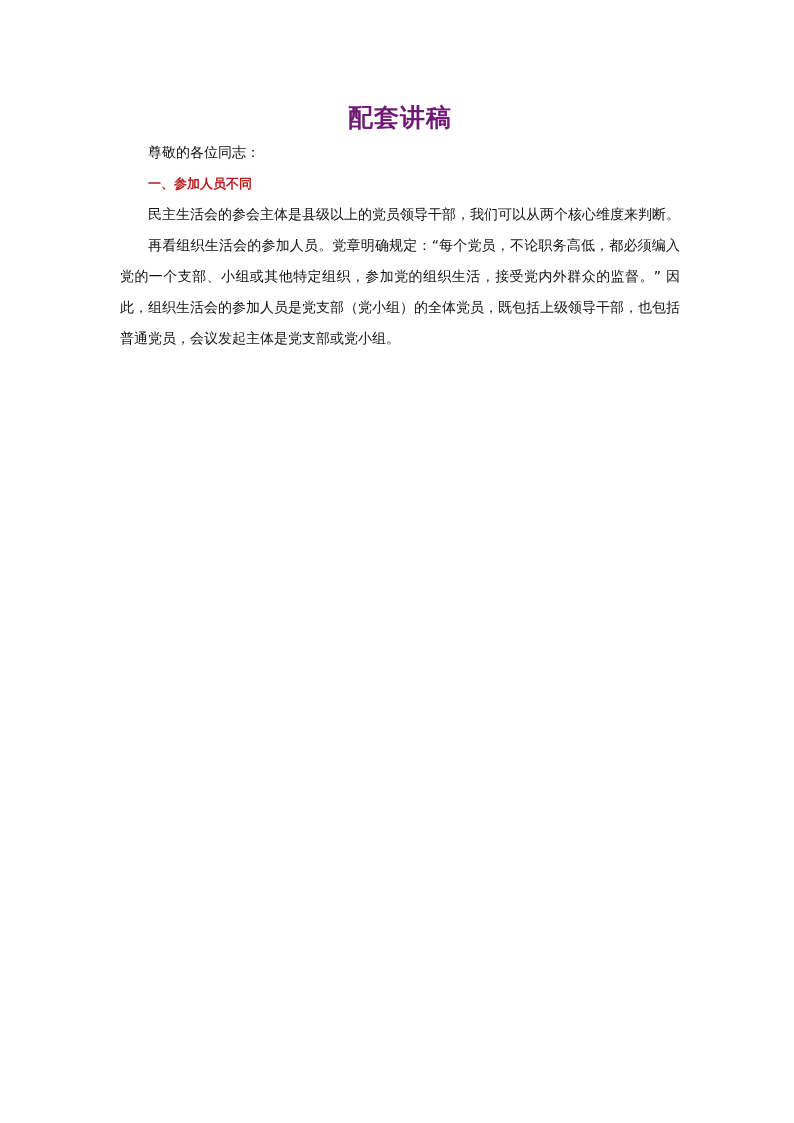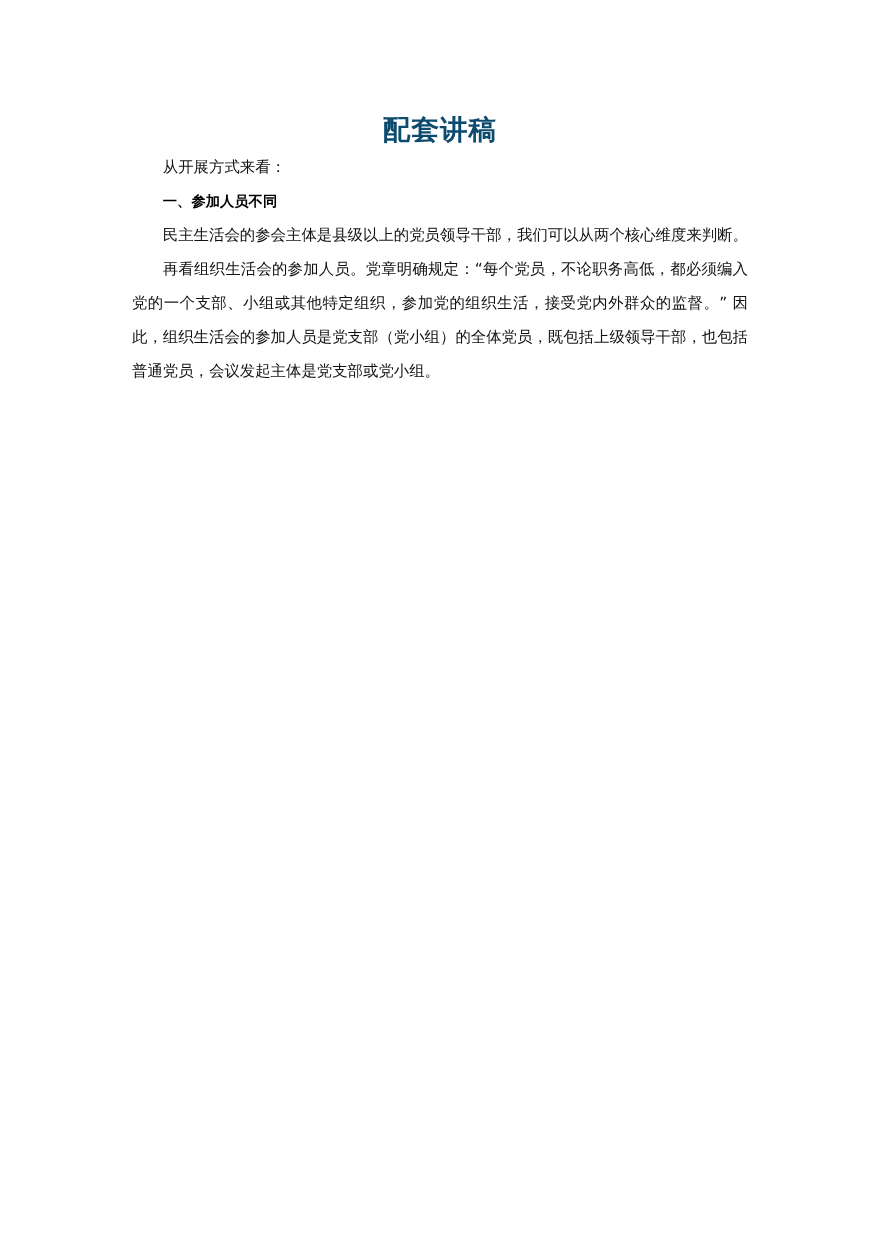--- a/index.html
+++ b/index.html
@@ -23,51 +23,51 @@
   }
   .title {
     text-align: center;
     font-family: "DejaVu Sans", sans-serif;
     font-size: 25px;
     font-weight: bold;
     letter-spacing: 1px;
     margin: 0;
     height: 36px;
     line-height: 36px;
-    color: #0c4a6e;
+    color: #701a75;
   }
   .para {
     font-size: 14px;
     line-height: 31px;
     margin: 0;
     text-align: justify;
     text-justify: inter-character;
     word-break: break-all;
   }
   .indent {
     text-indent: 28px;
   }
   .greeting {
     margin-top: 1px;
   }
   .section-heading {
     font-size: 13px;
     line-height: 31px;
     font-weight: bold;
-    color: #000000;
+    color: #b91c1c;
     text-indent: 28px;
     margin: 0;
   }
 </style>
 </head>
 <body>
 
 <div class="page">
   <h1 class="title">配套讲稿</h1>
 
-  <p class="para indent greeting">从开展方式来看：</p>
+  <p class="para indent greeting">尊敬的各位同志：</p>
 
 
   <p class="section-heading">一、参加人员不同</p>
 
   <p class="para indent">民主生活会的参会主体是县级以上的党员领导干部，我们可以从两个核心维度来判断。</p>
   <p class="para indent">再看组织生活会的参加人员。党章明确规定：“每个党员，不论职务高低，都必须编入党的一个支部、小组或其他特定组织，参加党的组织生活，接受党内外群众的监督。” 因此，组织生活会的参加人员是党支部（党小组）的全体党员，既包括上级领导干部，也包括普通党员，会议发起主体是党支部或党小组。</p>
 </div>
 
 </body></html>

